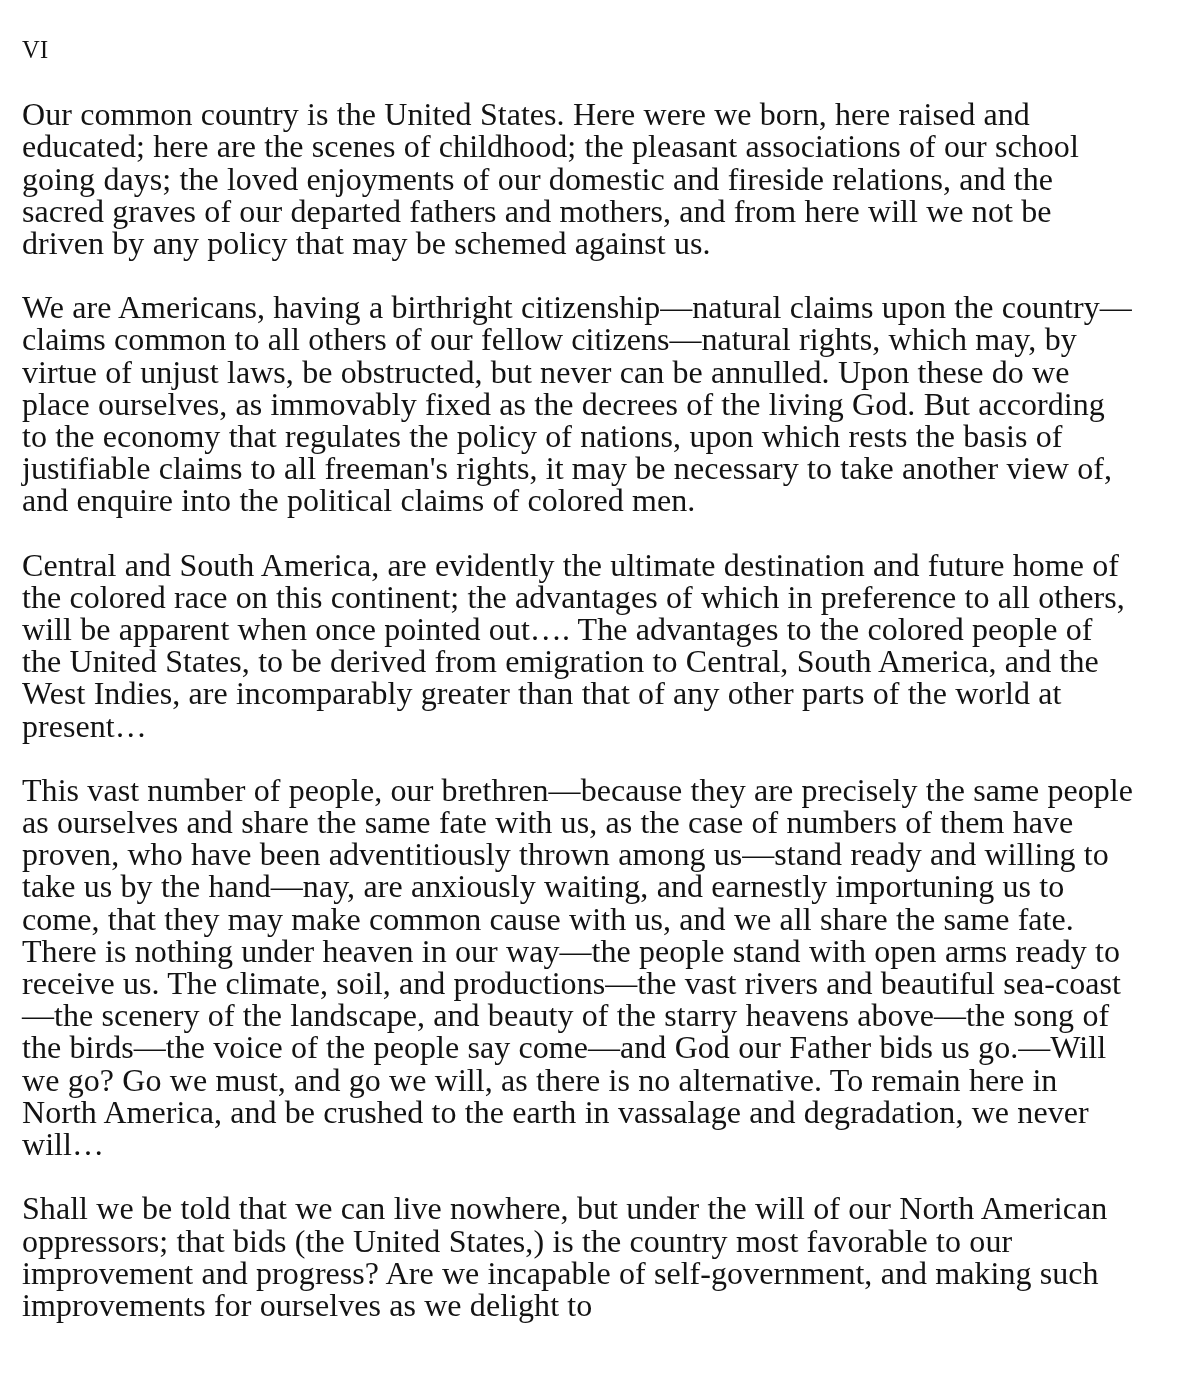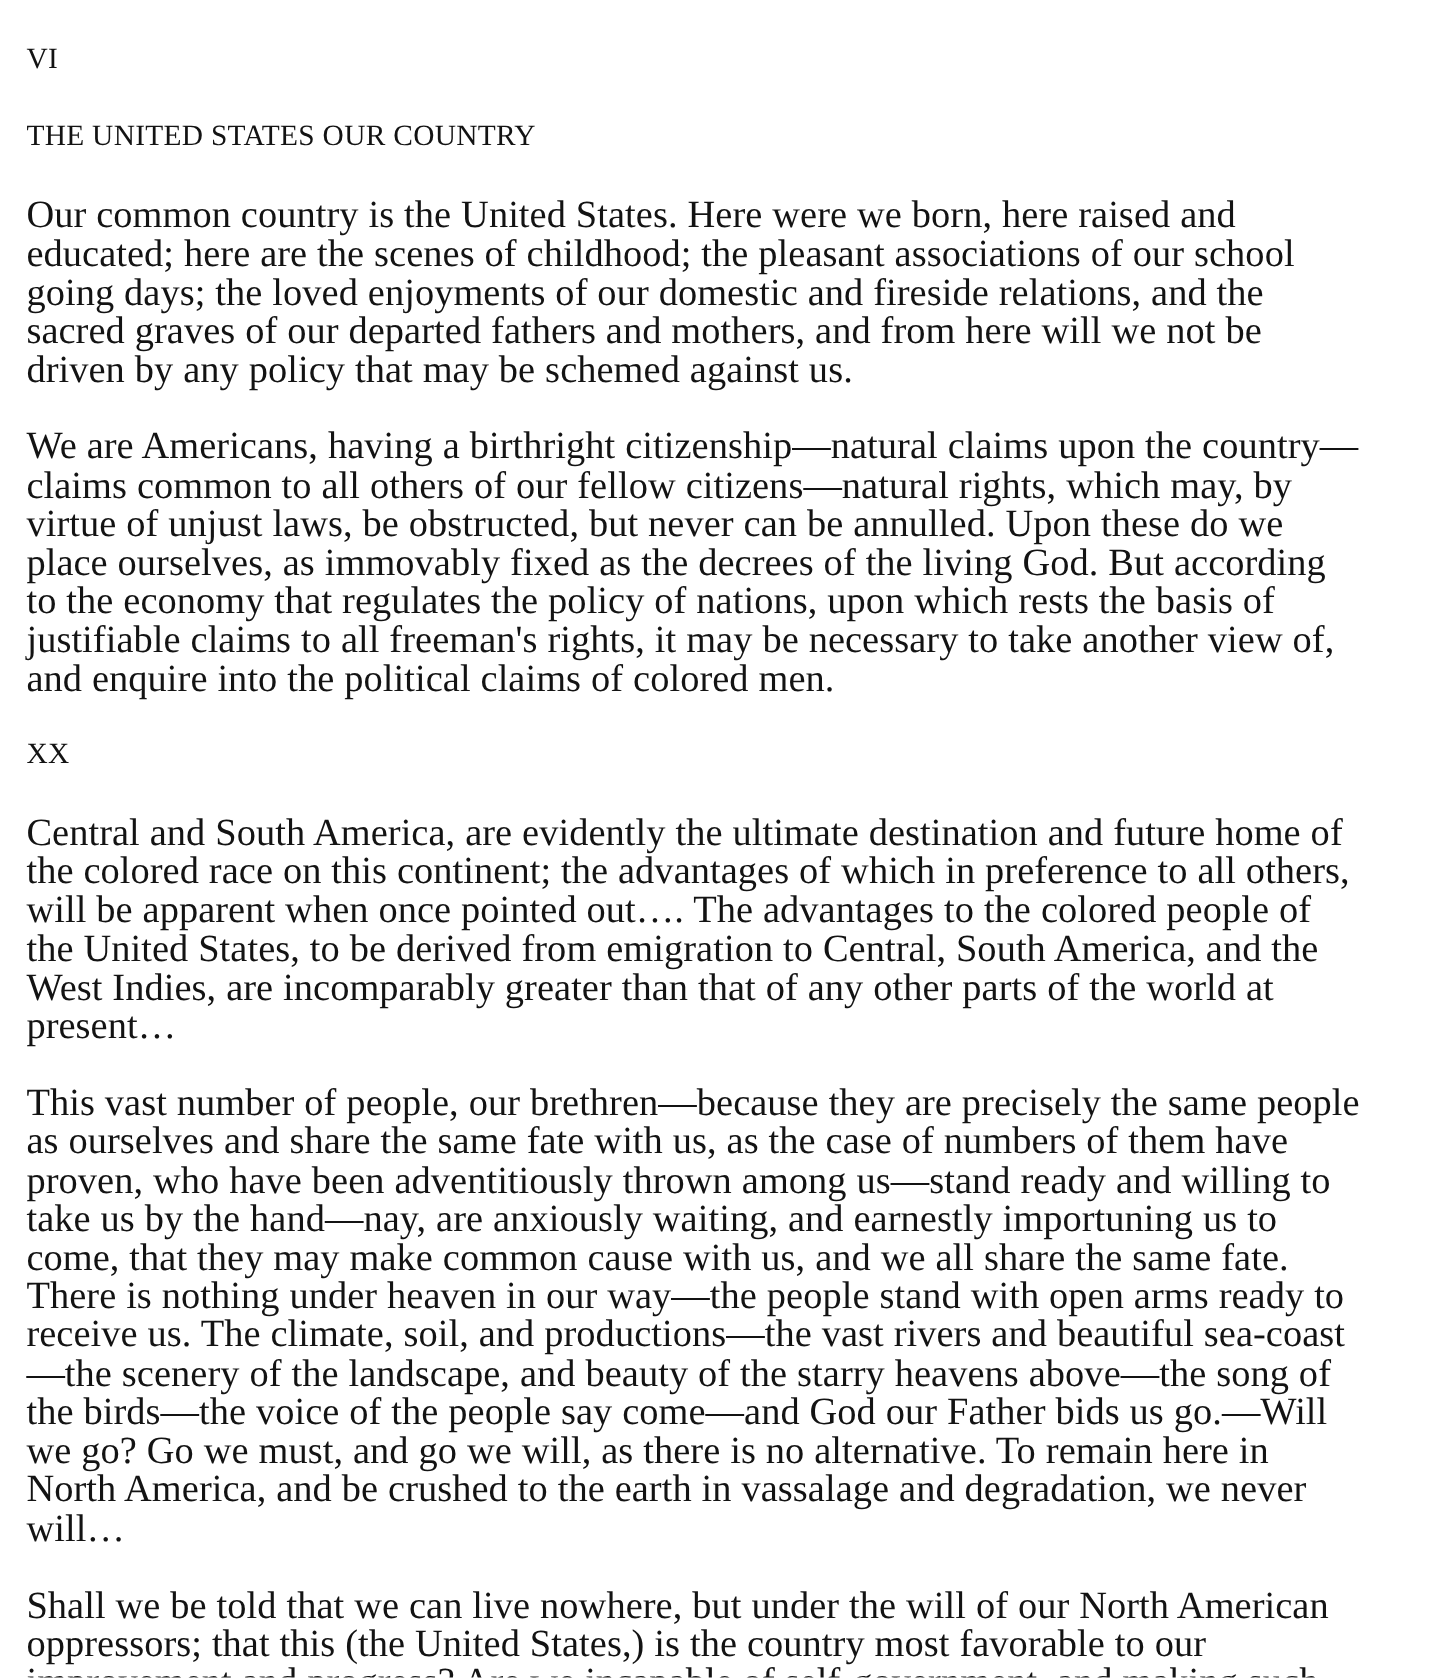--- a/index.html
+++ b/index.html
@@ -48,25 +48,23 @@
     max-width: 1113px;
   }
 </style>
 </head>
 <body>
 
 <div class="page">
 
   <div>
     <div class="chapter-num">VI</div>
-    <div class="chapter-title">THE UNITED STATES OUR COUNTRY</div>
     <p class="block para">Our common country is the United States. Here were we born, here raised and educated; here are the scenes of childhood; the pleasant associations of our school going days; the loved enjoyments of our domestic and fireside relations, and the sacred graves of our departed fathers and mothers, and from here will we not be driven by any policy that may be schemed against us.</p>
     <p class="block para">We are Americans, having a birthright citizenship—natural claims upon the country—claims common to all others of our fellow citizens—natural rights, which may, by virtue of unjust laws, be obstructed, but never can be annulled. Upon these do we place ourselves, as immovably fixed as the decrees of the living God. But according to the economy that regulates the policy of nations, upon which rests the basis of justifiable claims to all freeman's rights, it may be necessary to take another view of, and enquire into the political claims of colored men.</p>
   </div>
 
   <div>
-    <div class="chapter-num">XX</div>
     <p class="block para">Central and South America, are evidently the ultimate destination and future home of the colored race on this continent; the advantages of which in preference to all others, will be apparent when once pointed out…. The advantages to the colored people of the United States, to be derived from emigration to Central, South America, and the West Indies, are incomparably greater than that of any other parts of the world at present…</p>
     <p class="block para">This vast number of people, our brethren—because they are precisely the same people as ourselves and share the same fate with us, as the case of numbers of them have proven, who have been adventitiously thrown among us—stand ready and willing to take us by the hand—nay, are anxiously waiting, and earnestly importuning us to come, that they may make common cause with us, and we all share the same fate. There is nothing under heaven in our way—the people stand with open arms ready to receive us. The climate, soil, and productions—the vast rivers and beautiful sea-coast—the scenery of the landscape, and beauty of the starry heavens above—the song of the birds—the voice of the people say come—and God our Father bids us go.—Will we go? Go we must, and go we will, as there is no alternative. To remain here in North America, and be crushed to the earth in vassalage and degradation, we never will…</p>
-    <p class="block para">Shall we be told that we can live nowhere, but under the will of our North American oppressors; that this (the United States,) is the country most favorable to our improvement and progress? Are we incapable of self-government, and making such improvements for ourselves as we delight to</p>
+    <p class="block para">Shall we be told that we can live nowhere, but under the will of our North American oppressors; that bids (the United States,) is the country most favorable to our improvement and progress? Are we incapable of self-government, and making such improvements for ourselves as we delight to</p>
   </div>
 
 </div>
 
 </body></html>

